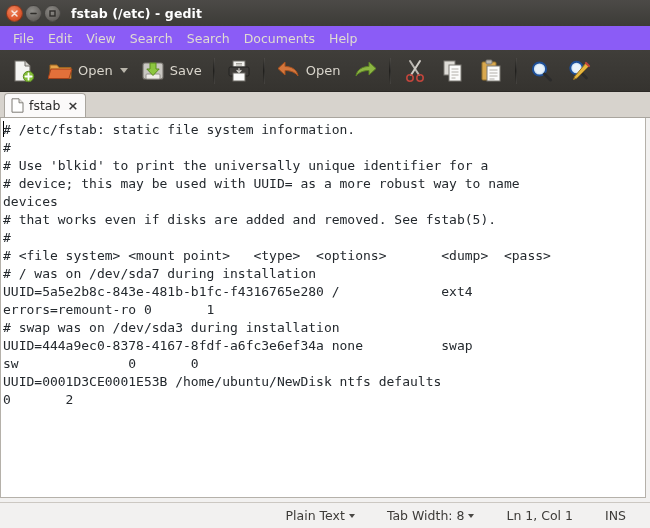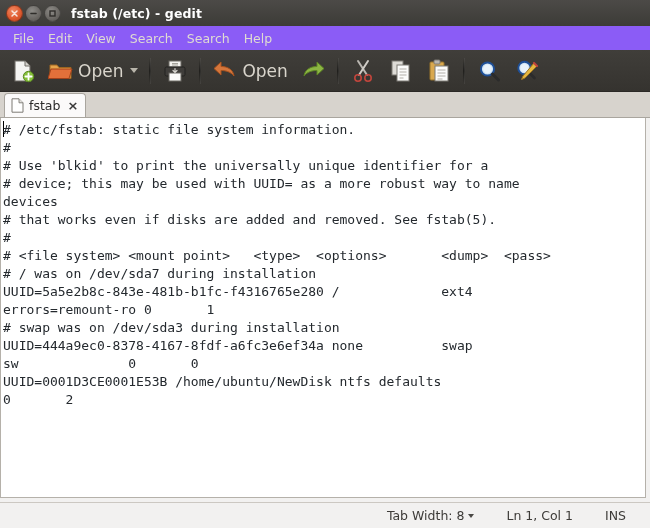--- a/index.html
+++ b/index.html
@@ -96,21 +96,21 @@
     height: 36px;
     display: flex;
     align-items: center;
     gap: 4px;
     padding: 0 6px;
     border-radius: 3px;
     cursor: default;
   }
   .tb-label {
     color: #d9d5cc;
-    font-size: 17px;
+    font-size: 13px;
     white-space: nowrap;
   }
   .tb-sep {
     width: 1px;
     height: 26px;
     background: linear-gradient(to bottom, rgba(0,0,0,0.0), rgba(0,0,0,0.45), rgba(0,0,0,0.0));
     border-right: 1px solid rgba(255,255,255,0.07);
     margin: 0 5px;
   }
   .tb-arrow {
@@ -256,20 +256,21 @@
     </div>
     <div class="title-text">fstab (/etc) - gedit</div>
   </div>
 
   <div class="menubar">
     <div class="menu-item">File</div>
     <div class="menu-item">Edit</div>
     <div class="menu-item">View</div>
     <div class="menu-item">Search</div>
     <div class="menu-item">Search</div>
+    <div class="menu-item">Documents</div>
     <div class="menu-item">Help</div>
   </div>
 
   <div class="toolbar">
 
     <div class="tb-btn">
       <svg class="icon" width="26" height="26" viewBox="0 0 26 26">
         <path d="M5 3 h10 l5 5 v15 h-15 z" fill="#f4f4f2" stroke="#6f6c66" stroke-width="1.1"></path>
         <path d="M15 3 v5 h5" fill="#d5d3ce" stroke="#6f6c66" stroke-width="1"></path>
         <circle cx="18.5" cy="18.5" r="5.2" fill="#86c03a" stroke="#5c8a22" stroke-width="1"></circle>
@@ -279,20 +280,29 @@
 
     <div class="tb-btn">
       <svg class="icon" width="26" height="26" viewBox="0 0 26 26">
         <path d="M2 7 h7 l2 2.5 h12 v11 h-21 z" fill="#e7a44b" stroke="#9c6520" stroke-width="1"></path>
         <path d="M3 11 h21 l-3 9.5 h-21 z" fill="#e2703a" stroke="#a2421b" stroke-width="1"></path>
       </svg>
       <span class="tb-label">Open</span>
       <span class="tb-arrow"></span>
     </div>
 
+    <div class="tb-btn">
+      <svg class="icon" width="26" height="26" viewBox="0 0 26 26">
+        <rect x="3" y="5" width="20" height="16" rx="2" fill="#c9c7c2" stroke="#76736d" stroke-width="1.1"></rect>
+        <rect x="6" y="16" width="14" height="5" rx="1" fill="#eeece8" stroke="#8d8a84" stroke-width="0.9"></rect>
+        <path d="M13 5.5 v7.5" stroke="#5e8a1f" stroke-width="0"></path>
+        <path d="M10 5 h6 v6 h3.2 l-6.2 6.5 l-6.2 -6.5 h3.2 z" fill="#8cc63f" stroke="#5a8a1e" stroke-width="1"></path>
+      </svg>
+      <span class="tb-label">Save</span>
+    </div>
 
     <div class="tb-sep"></div>
 
     <div class="tb-btn">
       <svg class="icon" width="26" height="26" viewBox="0 0 26 26">
         <rect x="7" y="3" width="12" height="6" fill="#f3f2ef" stroke="#6d6a64" stroke-width="1"></rect>
         <rect x="3" y="9" width="20" height="9" rx="1.6" fill="#3f3d3a" stroke="#232220" stroke-width="1"></rect>
         <rect x="7" y="15" width="12" height="8" fill="#fbfbfa" stroke="#6d6a64" stroke-width="1"></rect>
         <path d="M10 5.5 h6 M10 7 h6" stroke="#9b9891" stroke-width="0.9"></path>
         <path d="M13 10.5 v3.5 M11 12.5 l2 2 l2 -2" stroke="#d8d6d1" stroke-width="1.2" fill="none" stroke-linecap="round"></path>
@@ -377,20 +387,24 @@
 
   <div class="editor-wrap">
     <div class="editor">
       <div class="caret"></div>
       <pre class="code"><span class="ln"># /etc/fstab: static file system information.</span><span class="ln">#</span><span class="ln"># Use 'blkid' to print the universally unique identifier for a</span><span class="ln"># device; this may be used with UUID= as a more robust way to name</span><span class="ln">devices</span><span class="ln"># that works even if disks are added and removed. See fstab(5).</span><span class="ln">#</span><span class="ln"># &lt;file system&gt; &lt;mount point&gt;   &lt;type&gt;  &lt;options&gt;       &lt;dump&gt;  &lt;pass&gt;</span><span class="ln"># / was on /dev/sda7 during installation</span><span class="ln">UUID=5a5e2b8c-843e-481b-b1fc-f4316765e280 /             ext4</span><span class="ln">errors=remount-ro 0       1</span><span class="ln"># swap was on /dev/sda3 during installation</span><span class="ln">UUID=444a9ec0-8378-4167-8fdf-a6fc3e6ef34a none          swap</span><span class="ln">sw              0       0</span><span class="ln">UUID=0001D3CE0001E53B /home/ubuntu/NewDisk ntfs defaults</span><span class="ln">0       2</span></pre>
     </div>
   </div>
 
   <div class="statusbar">
     <div class="sb-item">
+      <span>Plain Text</span>
+      <span class="sb-arrow"></span>
+    </div>
+    <div class="sb-item">
       <span>Tab Width: 8</span>
       <span class="sb-arrow"></span>
     </div>
     <div class="sb-item">Ln 1, Col 1</div>
     <div class="sb-item">INS</div>
   </div>
 
 </div>
 
 </body></html>

